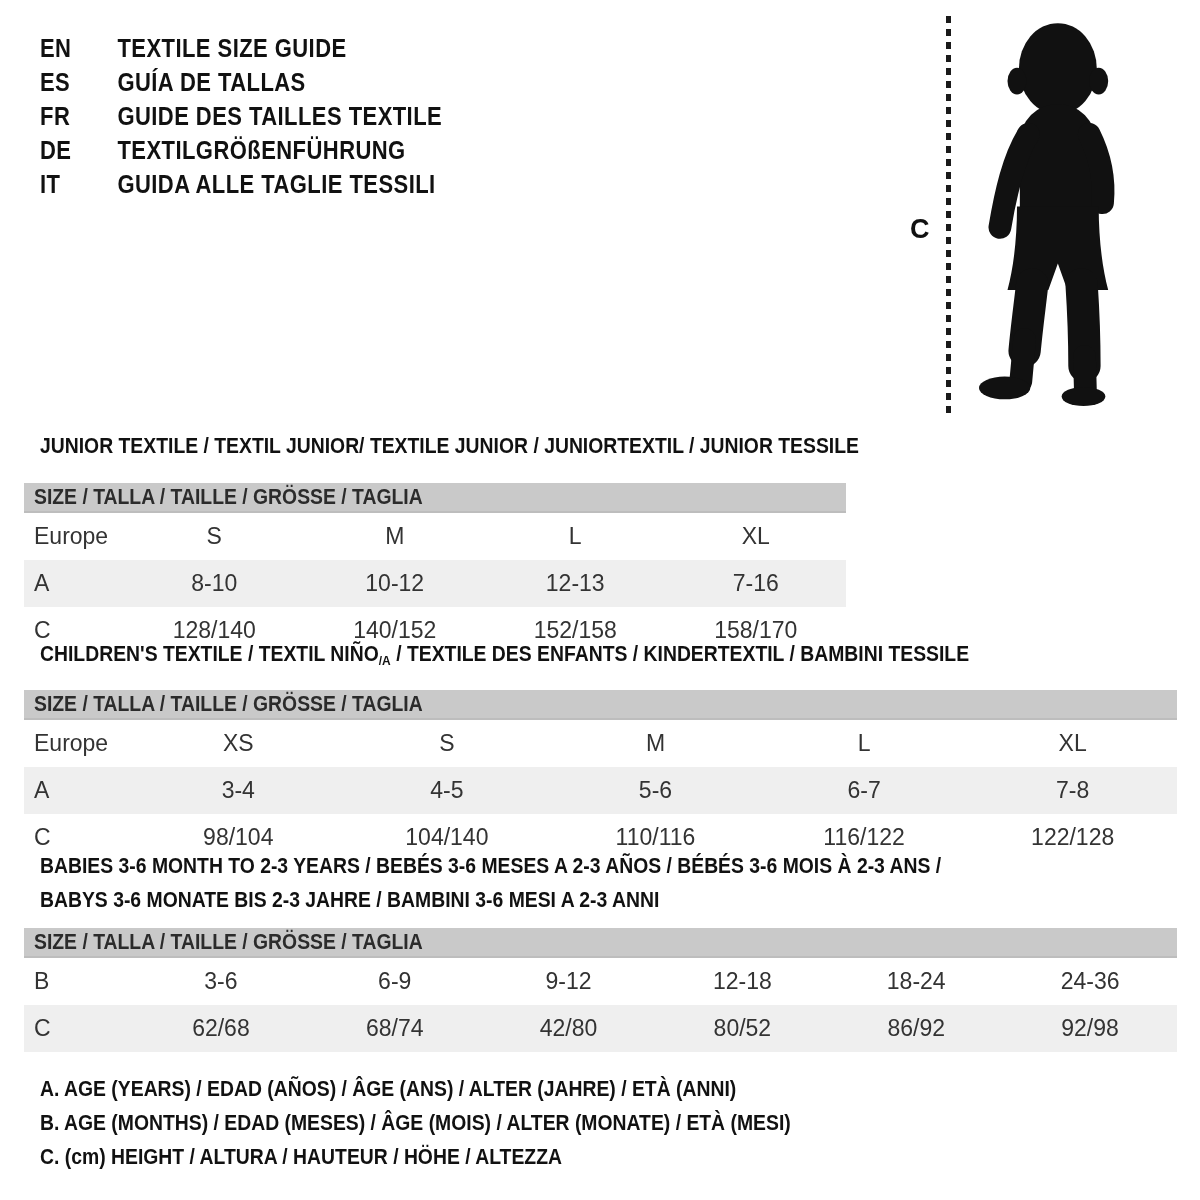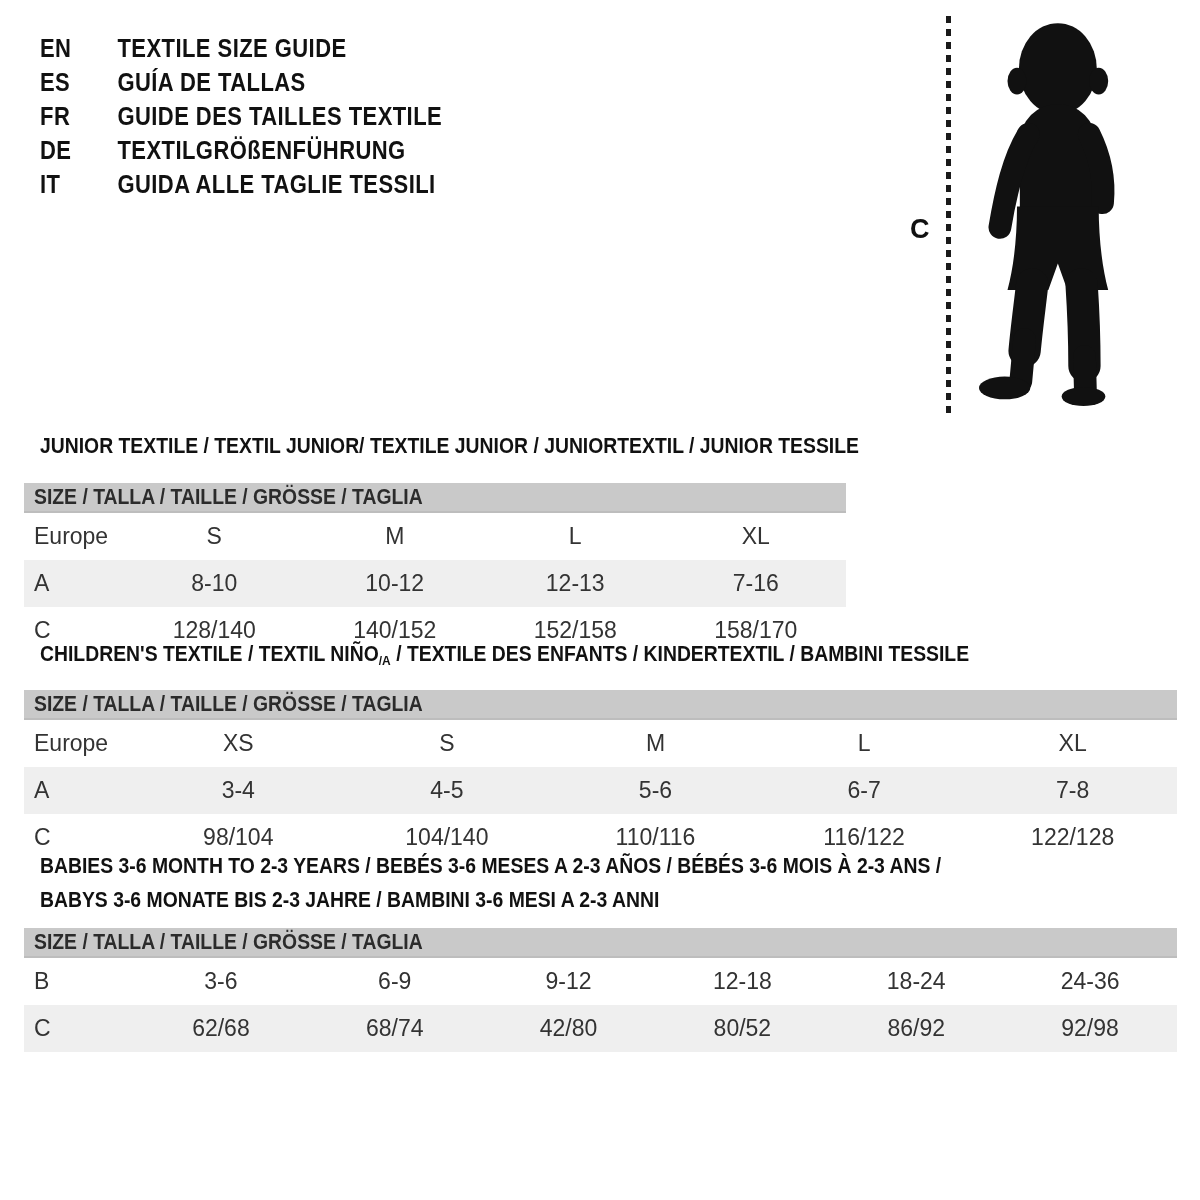--- a/index.html
+++ b/index.html
@@ -197,14 +197,19 @@
       <span class="t-label">C</span>
       <span class="t-cell">62/68</span>
       <span class="t-cell">68/74</span>
       <span class="t-cell">42/80</span>
       <span class="t-cell">80/52</span>
       <span class="t-cell">86/92</span>
       <span class="t-cell">92/98</span>
     </div>
   </div>
 
+  <div class="legend">
+    <div class="legend-line">A. AGE (YEARS) / EDAD (AÑOS) / ÂGE (ANS) / ALTER (JAHRE) / ETÀ (ANNI)</div>
+    <div class="legend-line">B. AGE (MONTHS) / EDAD (MESES) / ÂGE (MOIS) / ALTER (MONATE) / ETÀ (MESI)</div>
+    <div class="legend-line">C. (cm) HEIGHT / ALTURA / HAUTEUR / HÖHE / ALTEZZA</div>
+  </div>
 
 </div>
 
 </body></html>

